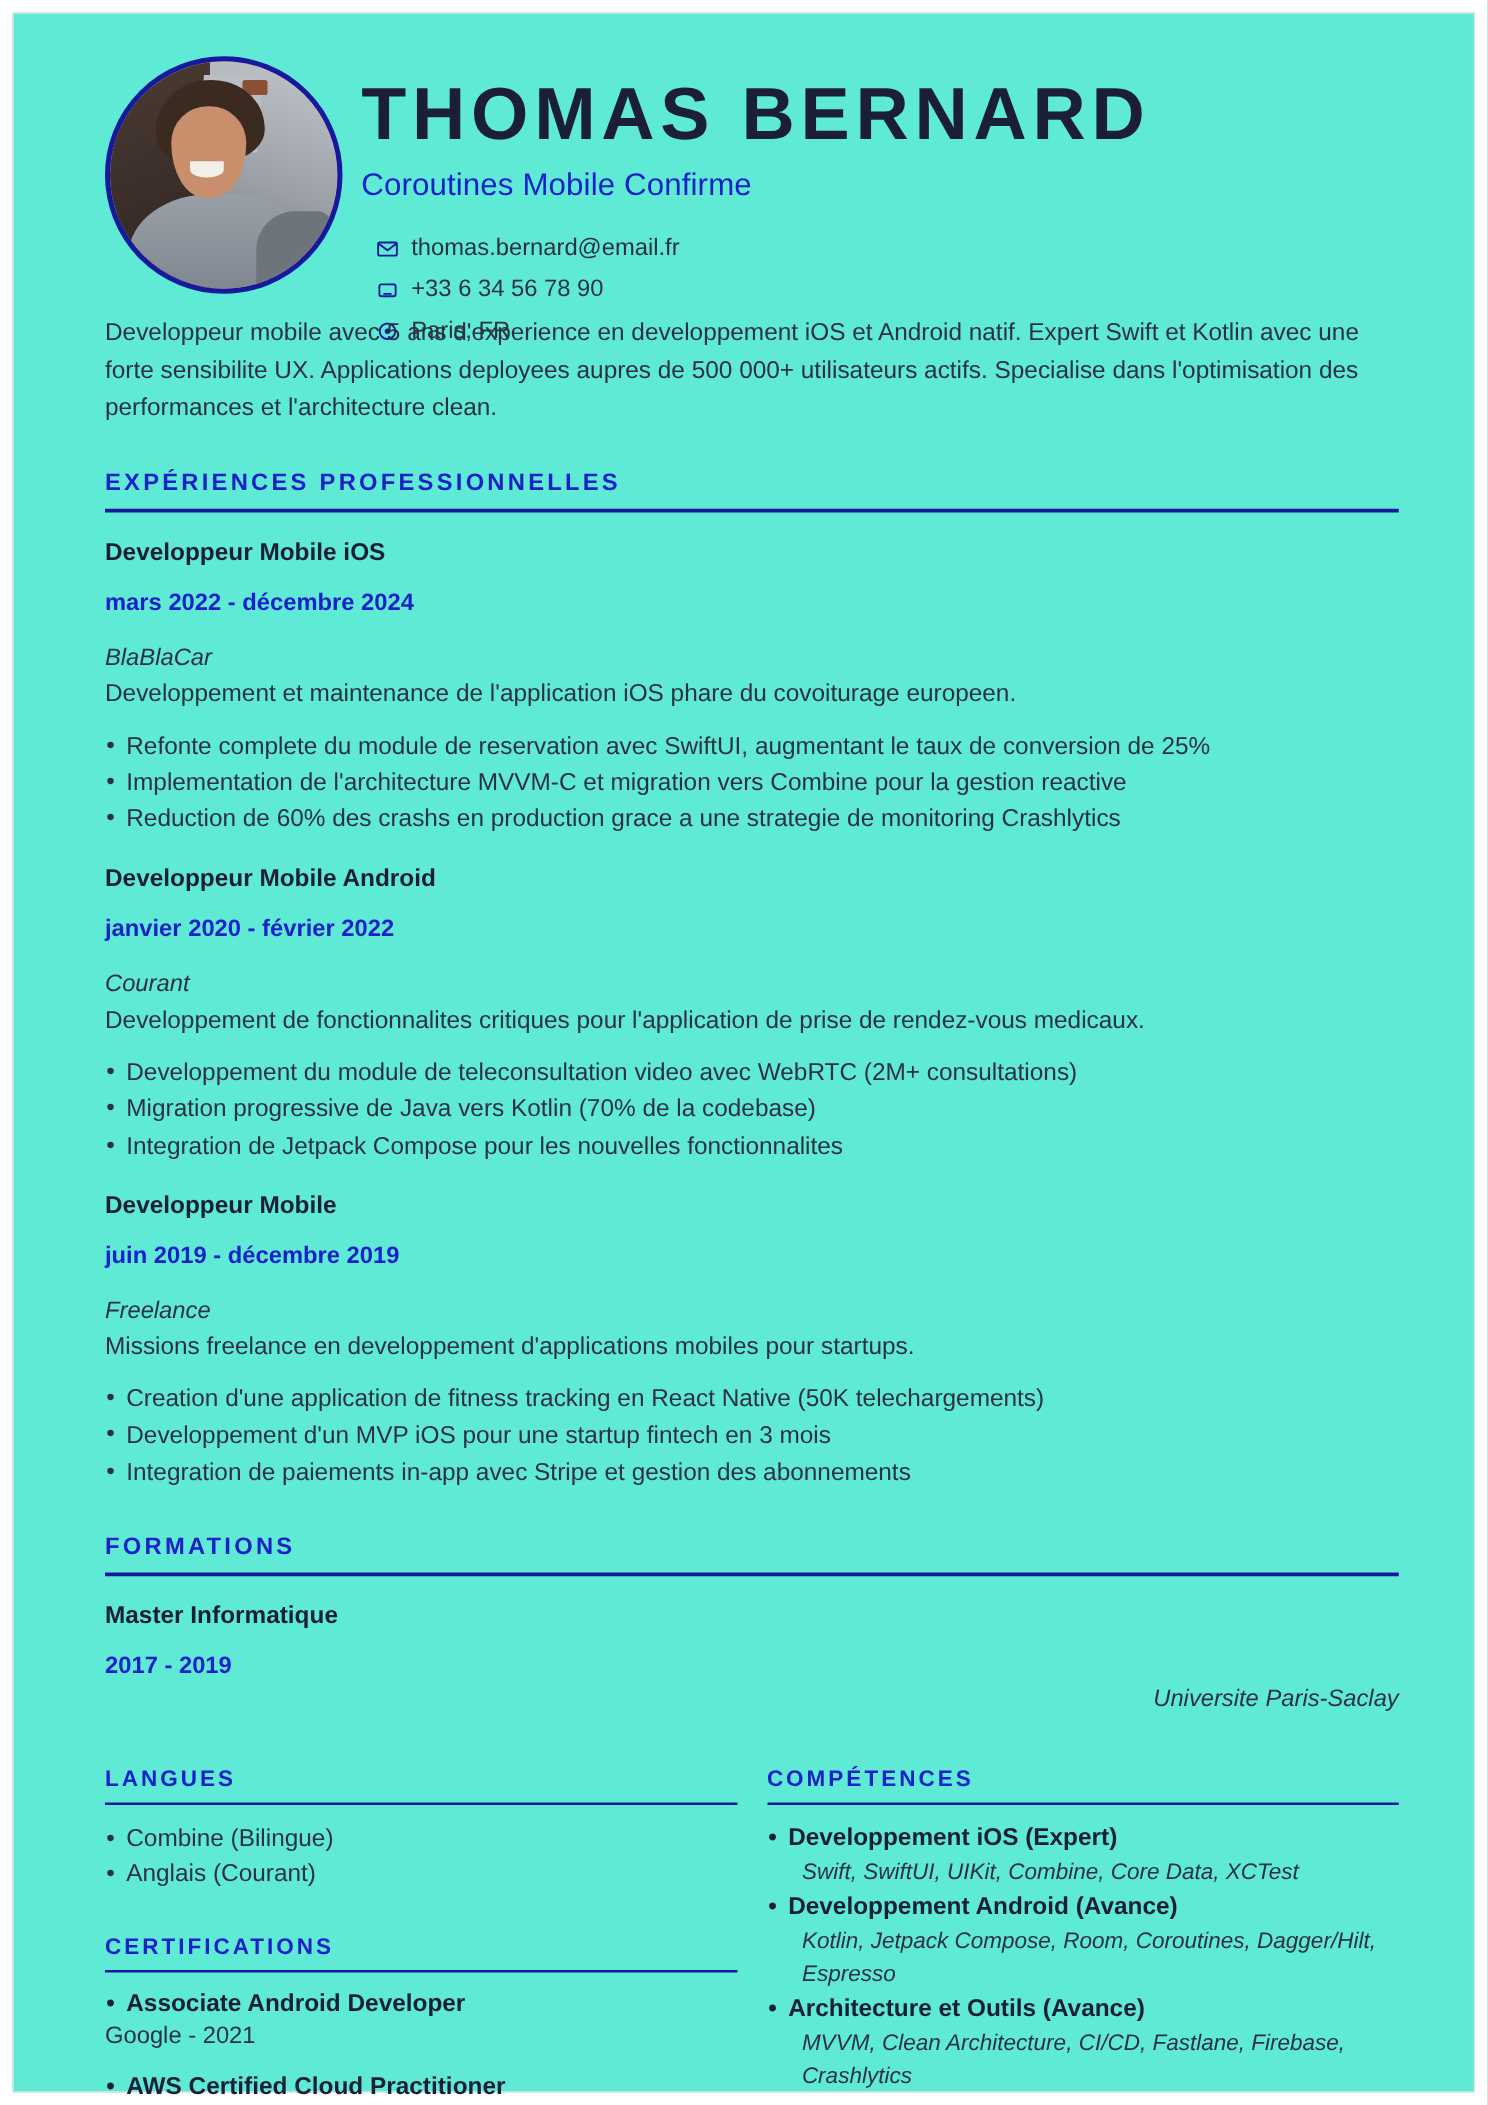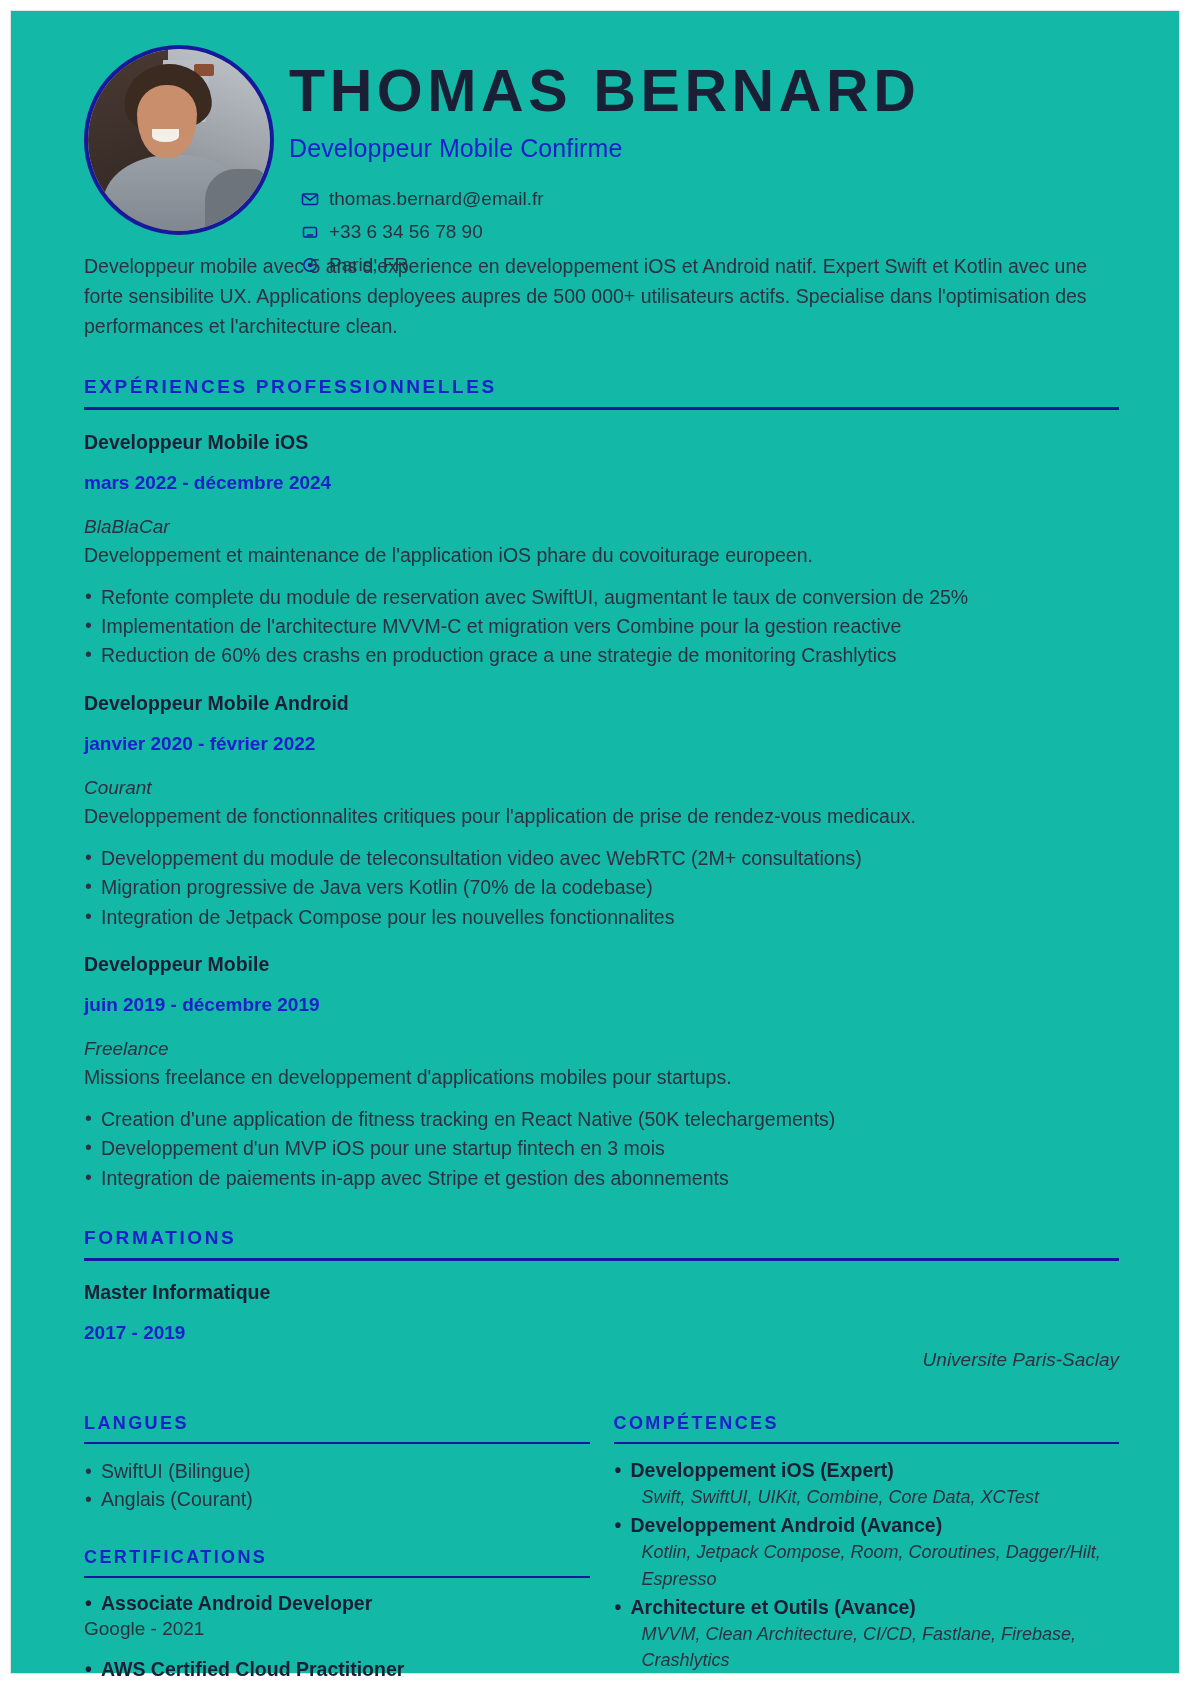--- a/index.html
+++ b/index.html
@@ -17,21 +17,21 @@
     margin: 0 auto;
     background: #ffffff;
     box-sizing: border-box;
     padding: 10px 10px 10px 10px;
     overflow: hidden;
   }
   .sheet {
     position: relative;
     width: 1170px;
     height: 1664px;
-    background: #14b8a6;
+    background: #5eead4;
     border: 1px solid #e3e3e3;
     box-sizing: border-box;
     padding: 20px 60px 0 73px;
   }
 
   
   .header {
     display: flex;
     align-items: flex-start;
     gap: 0px;
@@ -322,21 +322,21 @@
             <div class="arm"></div>
             <div class="hair"></div>
             <div class="face"></div>
             <div class="smile"></div>
           </div>
         </div>
       </div>
 
       <div class="head-right">
         <div class="name">THOMAS BERNARD</div>
-        <div class="title">Developpeur Mobile Confirme</div>
+        <div class="title">Coroutines Mobile Confirme</div>
 
         <div class="contacts">
           <div class="contact">
             <span>
               <svg width="20" height="20" viewBox="0 0 20 20" fill="none">
                 <rect x="2.5" y="5" width="15" height="10.5" rx="1.4" stroke="#17199c" stroke-width="1.5"></rect>
                 <path d="M3 6l7 5.2L17 6" stroke="#17199c" stroke-width="1.5" fill="none"></path>
               </svg>
             </span>
             <span>thomas.bernard@email.fr</span>
@@ -424,21 +424,21 @@
       </div>
     </div>
 
     <div class="cols">
 
       <div class="col">
         <div class="section">
           <div class="sub-title">LANGUES</div>
           <hr class="rule-thin">
           <ul class="plain-list">
-            <li>SwiftUI (Bilingue)</li>
+            <li>Combine (Bilingue)</li>
             <li>Anglais (Courant)</li>
           </ul>
         </div>
 
         <div class="section">
           <div class="sub-title">CERTIFICATIONS</div>
           <hr class="rule-thin">
           <ul class="cert-list">
             <li class="cert-item">
               <div class="cert-name">Associate Android Developer</div>

